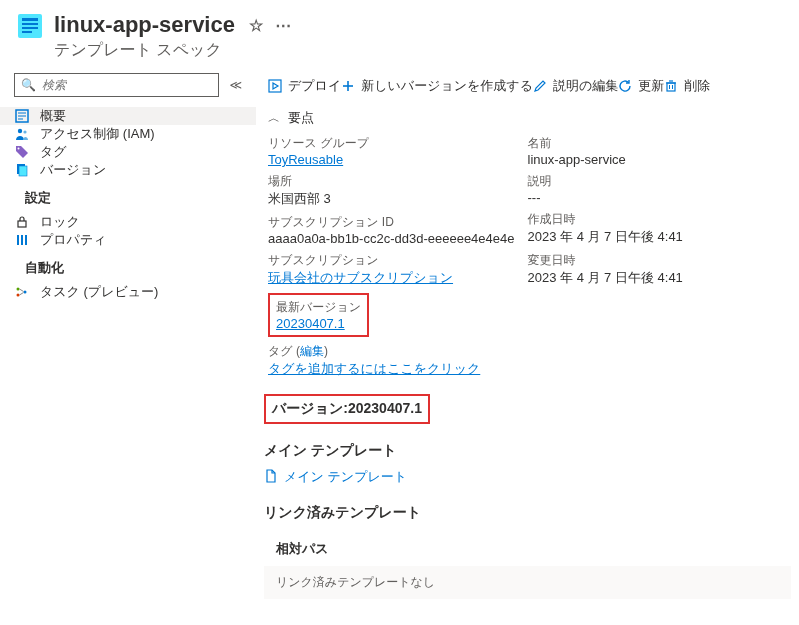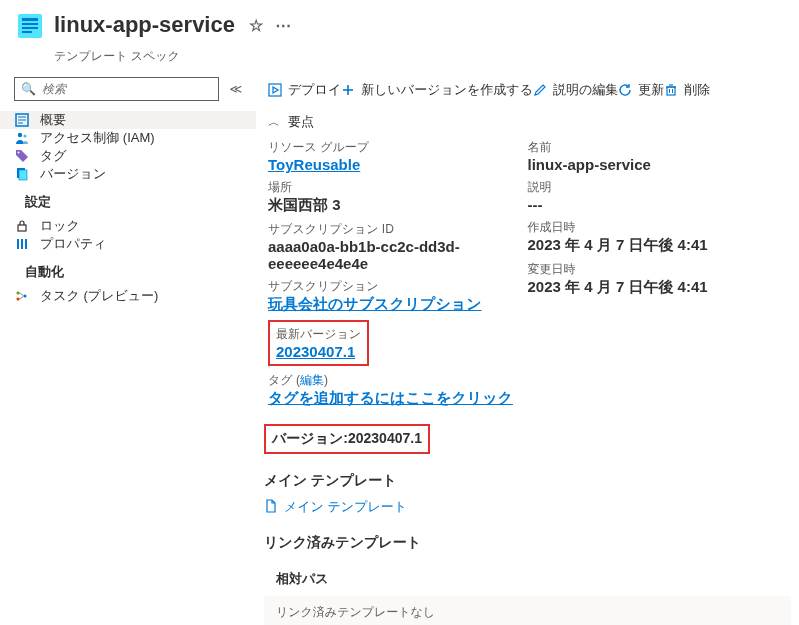--- a/index.html
+++ b/index.html
@@ -38,23 +38,23 @@
     cursor: pointer;
   }
   .header-title .more {
     font-size: 16px;
     color: #605e5c;
     margin-left: 12px;
     cursor: pointer;
     letter-spacing: 1px;
   }
   .header-subtitle {
-    font-size: 12px;
-    color: #605e5c;
-    margin-top: 10px;
+    font-size: 16px;
+    color: #605e5c;
+    margin-top: 2px;
   }
   .body {
     display: flex;
     height: calc(625px - 62px);
   }
   .sidebar {
     width: 256px;
     padding: 4px 0 0 0;
     border-right: none;
   }
@@ -146,23 +146,22 @@
     display:flex;
     padding: 0 4px;
   }
   .ess-col { flex:1; }
   .field { margin-bottom: 6px; }
   .field-label {
     font-size: 12px;
     color: #605e5c;
   }
   .field-value {
-    font-size: 15px;
-    color: #323130;
-    font-weight: bold;
+    font-size: 13px;
+    color: #323130;
   }
   .link { color:#0078d4; cursor:pointer; }
   .underline { text-decoration: underline; }
   .red-box { border: 2px solid #e03030; padding: 4px 6px; display:inline-block; }
   .tags-line { font-size:12px; color:#605e5c; margin-top:4px;}
   .section-title {
     font-weight: 600;
     font-size: 14px;
     margin-top: 18px;
     margin-bottom: 8px;

